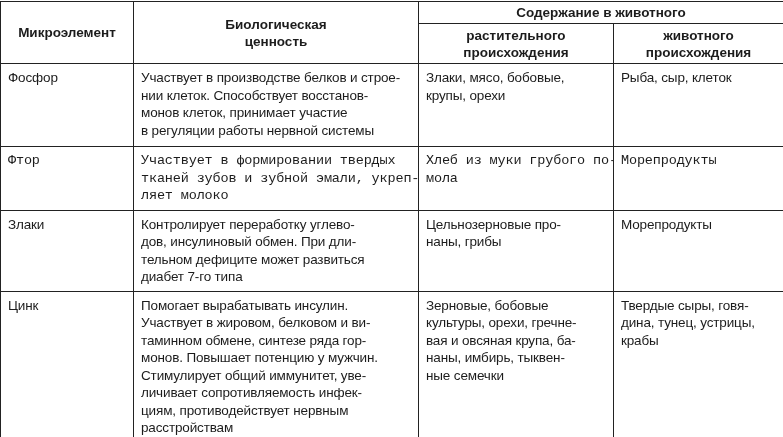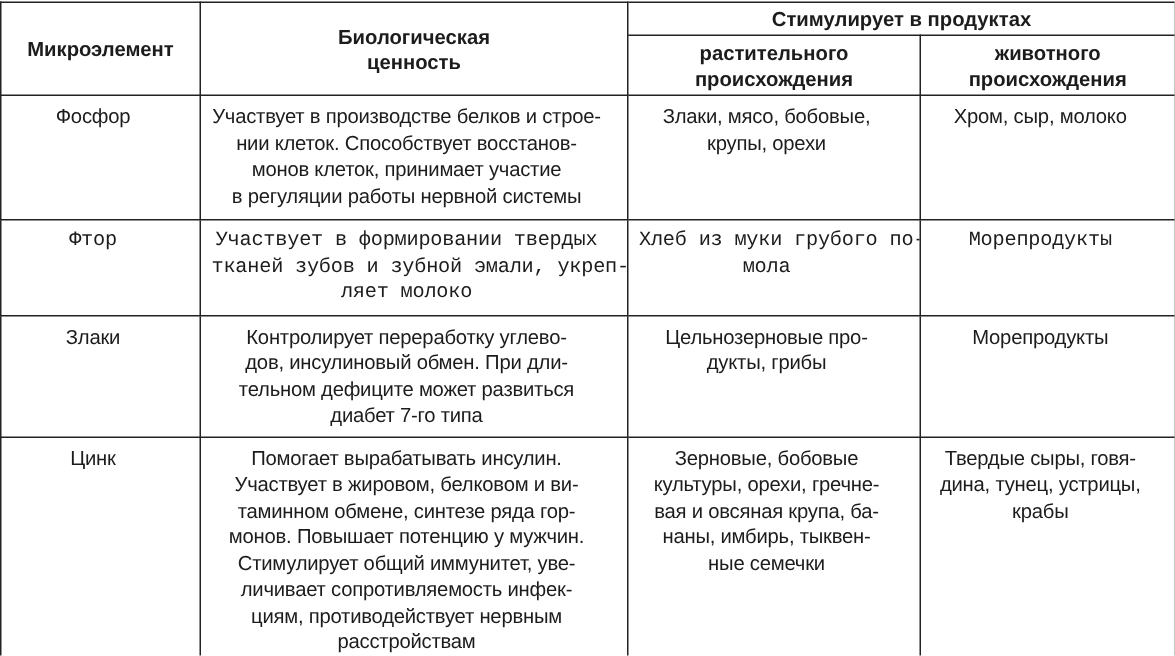--- a/index.html
+++ b/index.html
@@ -28,21 +28,21 @@
     font-weight: bold;
     text-align: center;
     vertical-align: middle;
     white-space: pre-line;
     line-height: 17px;
     padding: 2px 4px;
   }
   table.micro td {
     font-size: 13.5px;
     font-weight: normal;
-    text-align: center;
+    text-align: left;
     vertical-align: top;
     white-space: pre;
     line-height: 17.5px;
     letter-spacing: -0.15px;
     padding: 5px 17px 5px 7px;
     overflow: hidden;
   }
   tr.group-row    { height: 22px; }
   tr.sub-row      { height: 40px; }
   tr.row-phosphor { height: 83px; }
@@ -62,57 +62,57 @@
     <col class="c-element">
     <col class="c-bio">
     <col class="c-plant">
     <col class="c-animal">
   </colgroup>
   <thead>
     <tr class="group-row">
       <th rowspan="2">Микроэлемент</th>
       <th rowspan="2">Биологическая
 ценность</th>
-      <th colspan="2">Стимулирует в продуктах</th>
+      <th colspan="2">Содержание в животного</th>
     </tr>
     <tr class="sub-row">
       <th>растительного
 происхождения</th>
       <th>животного
 происхождения</th>
     </tr>
   </thead>
   <tbody>
     <tr class="row-phosphor">
       <td>Фосфор</td>
       <td>Участвует в производстве белков и строе-
 нии клеток. Способствует восстанов-
 монов клеток, принимает участие
 в регуляции работы нервной системы</td>
       <td>Злаки, мясо, бобовые,
 крупы, орехи</td>
-      <td>Хром, сыр, молоко</td>
+      <td>Рыба, сыр, клеток</td>
     </tr>
     <tr class="row-ftor">
       <td>Фтор</td>
       <td>Участвует в формировании твердых
 тканей зубов и зубной эмали, укреп-
 ляет молоко</td>
       <td>Хлеб из муки грубого по-
 мола</td>
       <td>Морепродукты</td>
     </tr>
     <tr class="row-chrome">
       <td>Злаки</td>
       <td>Контролирует переработку углево-
 дов, инсулиновый обмен. При дли-
 тельном дефиците может развиться
 диабет 7-го типа</td>
       <td>Цельнозерновые про-
-дукты, грибы</td>
+наны, грибы</td>
       <td>Морепродукты</td>
     </tr>
     <tr class="row-zinc">
       <td>Цинк</td>
       <td>Помогает вырабатывать инсулин.
 Участвует в жировом, белковом и ви-
 таминном обмене, синтезе ряда гор-
 монов. Повышает потенцию у мужчин.
 Стимулирует общий иммунитет, уве-
 личивает сопротивляемость инфек-

